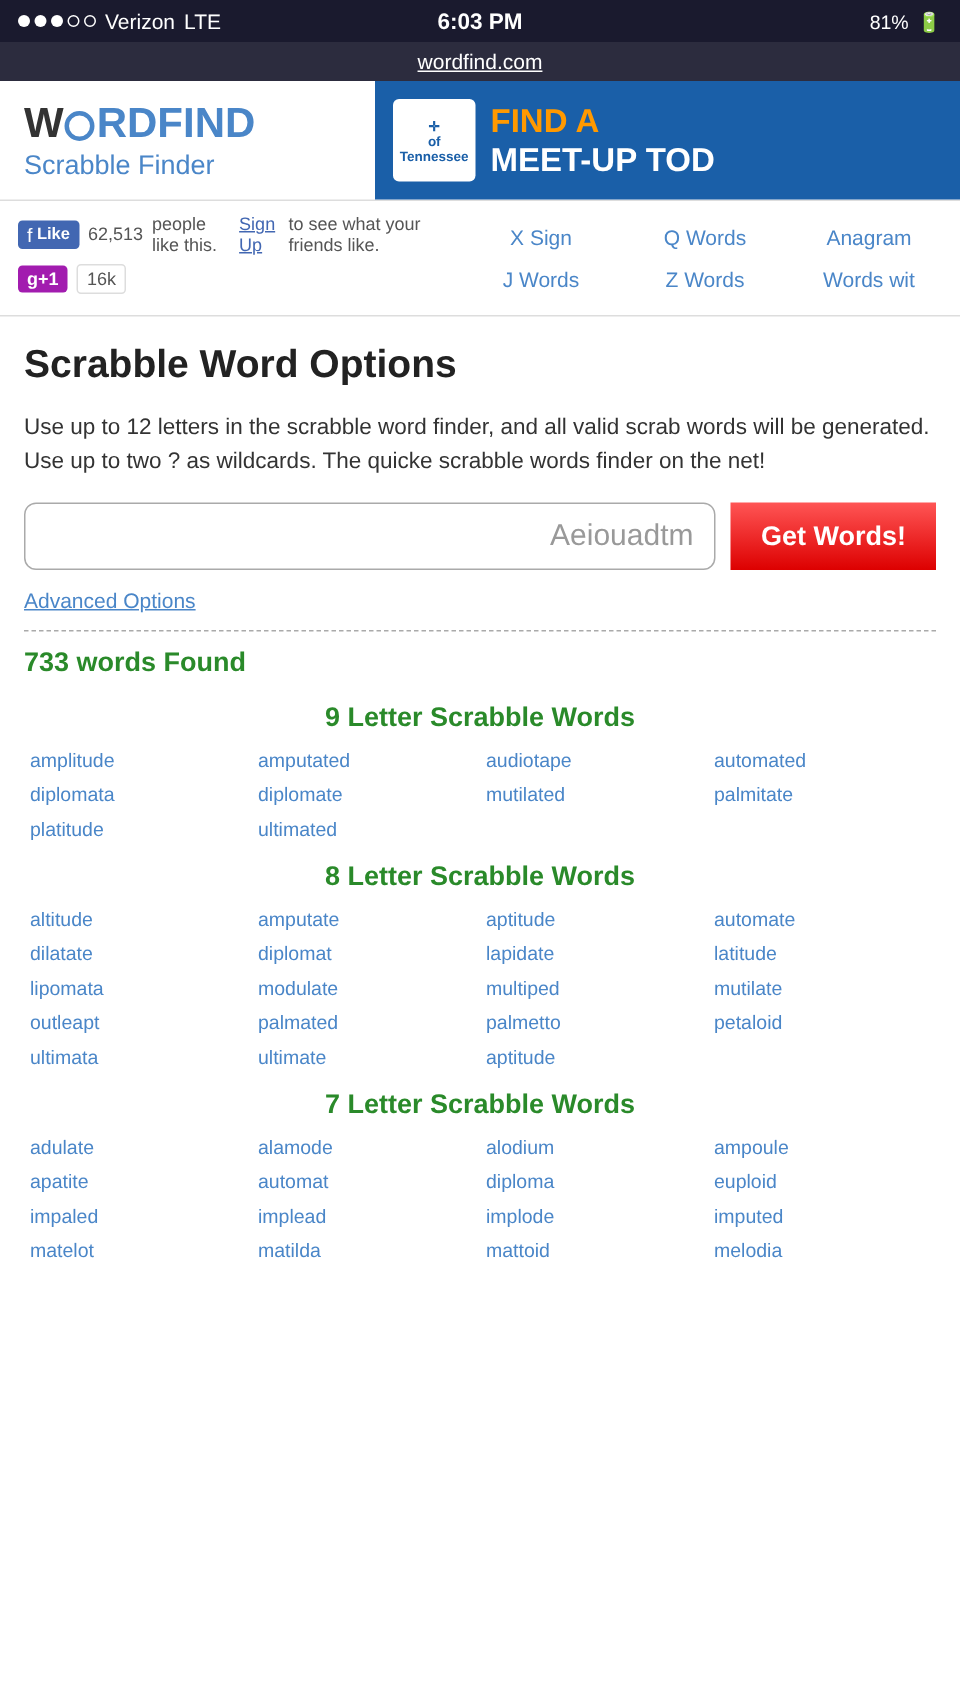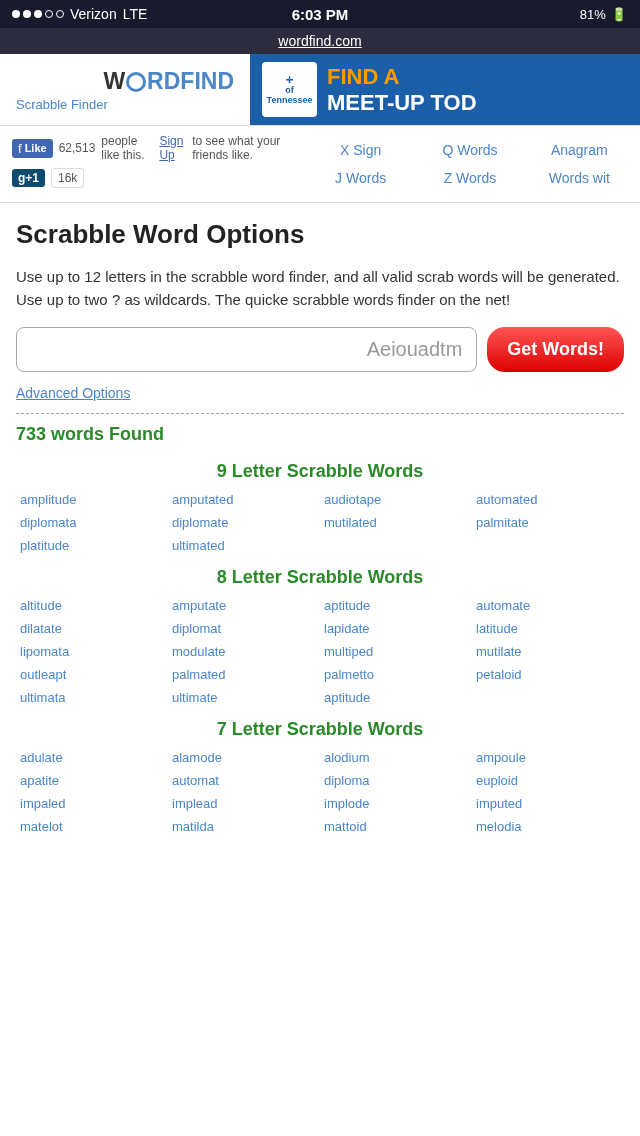--- a/index.html
+++ b/index.html
@@ -43,29 +43,28 @@
       border-bottom: 1px solid #ddd;
     }
     .logo-area {
       padding: 12px 16px;
       flex: 0 0 250px;
       display: flex;
       flex-direction: column;
       justify-content: center;
     }
     .logo {
-      font-size: 23px;
+      font-size: 28px;
       font-weight: bold;
       color: #333;
-      text-align: right;
     }
     .logo span.w { color: #333; }
     .logo span.circle { display: inline-block; width: 20px; height: 20px; border-radius: 50%; border: 3px solid #4a86c8; margin: 0 1px; vertical-align: middle; }
     .logo span.rdfind { color: #4a86c8; font-weight: 900; }
-    .logo-subtitle { color: #4a86c8; font-size: 13px; margin-top: 2px; }
+    .logo-subtitle { color: #4a86c8; font-size: 18px; margin-top: 2px; }
 
     .ad-banner {
       background: #1a5fa8;
       flex: 1;
       display: flex;
       align-items: center;
       padding: 8px 12px;
       gap: 10px;
       overflow: hidden;
     }
@@ -104,21 +103,21 @@
       display: flex;
       align-items: center;
       gap: 3px;
       white-space: nowrap;
     }
     .fb-icon { font-size: 13px; }
     .fb-text { font-weight: bold; }
     .fb-signup { color: #4267B2; text-decoration: underline; }
     .gplus-area { display: flex; align-items: center; gap: 6px; }
     .gplus-btn {
-      background: #0c4a6e;
+      background: #a21caf;
       color: #fff;
       border-radius: 3px;
       padding: 2px 6px;
       font-size: 12px;
       font-weight: bold;
     }
     .gplus-count {
       border: 1px solid #ddd;
       border-radius: 3px;
       padding: 2px 6px;
@@ -155,21 +154,21 @@
       padding: 10px 14px;
       font-size: 20px;
       color: #999;
       outline: none;
       text-align: right;
     }
     .get-words-btn {
       background: linear-gradient(to bottom, #f55, #d00);
       color: #fff;
       border: none;
-      border-radius: 18px;
+      border-radius: 0;
       padding: 12px 20px;
       font-size: 18px;
       font-weight: bold;
       cursor: pointer;
       white-space: nowrap;
     }
 
     .advanced-link { color: #4a86c8; font-size: 14px; text-decoration: underline; cursor: pointer; margin-bottom: 12px; display: inline-block; }
 
     

